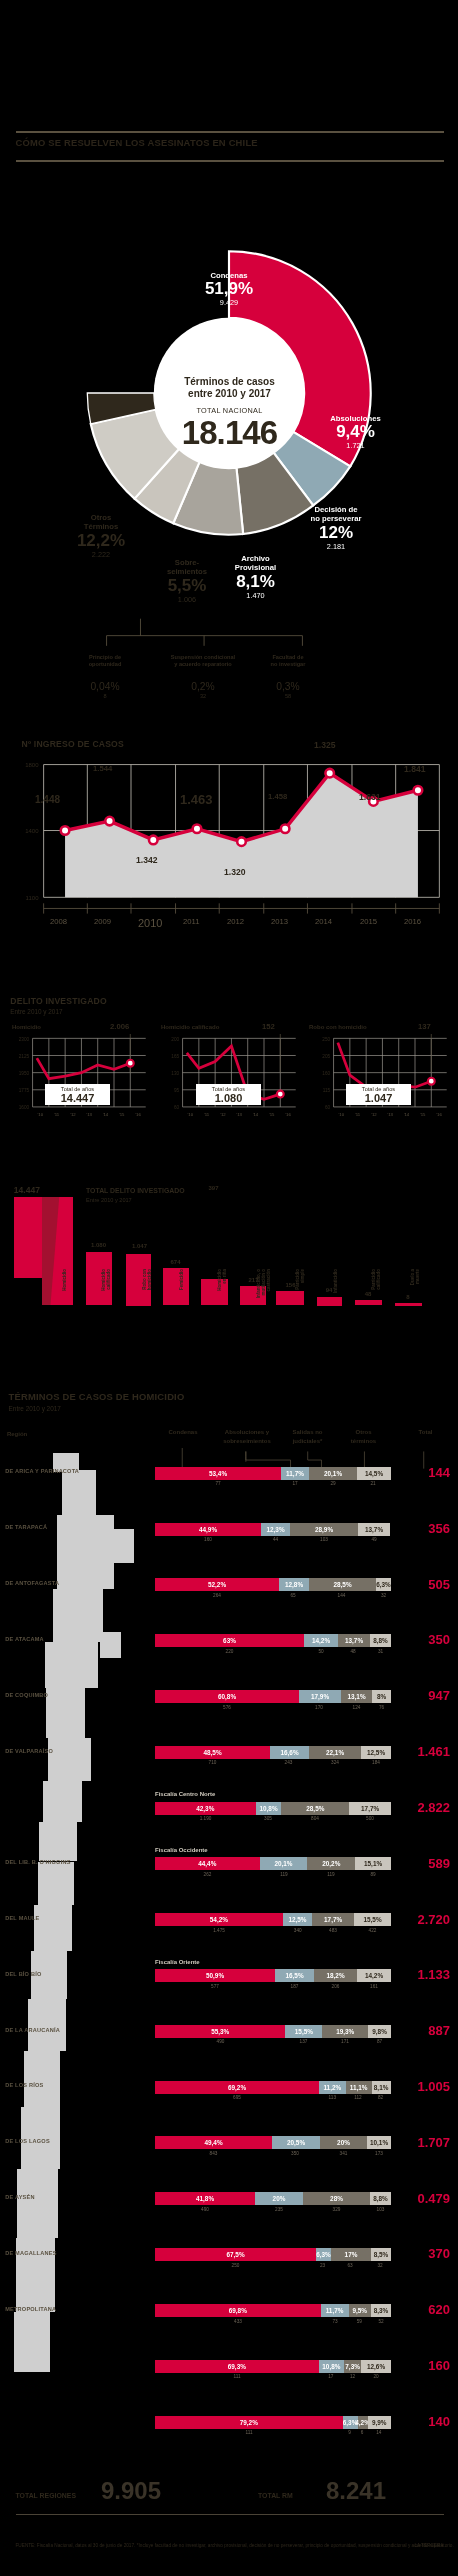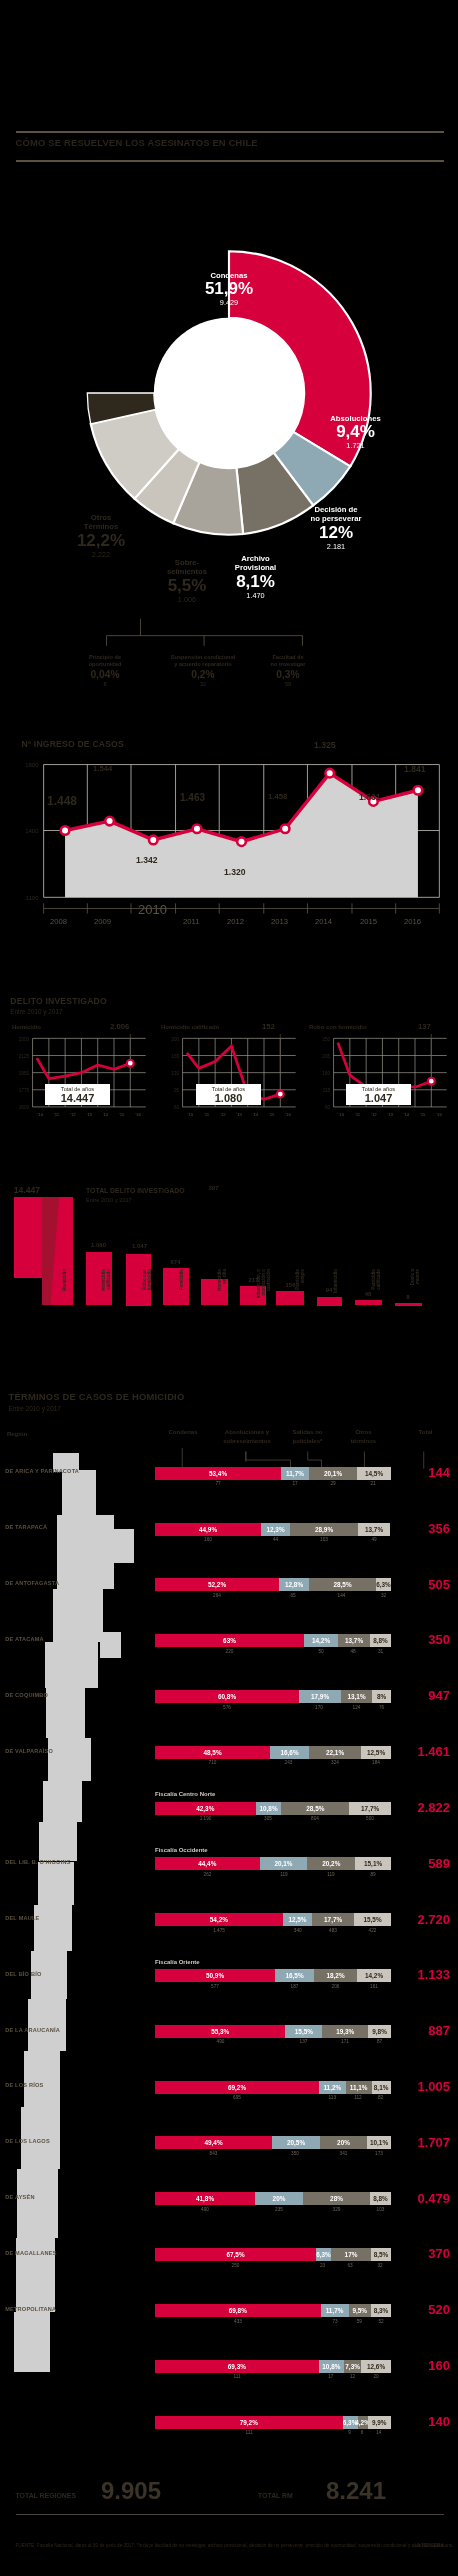--- a/index.html
+++ b/index.html
@@ -37,21 +37,21 @@
 
   .dlabel { position:absolute; text-align:center; }
   .dl-name { font-size:7.7px; font-weight:bold; line-height:9.4px; }
   .dl-pct  { font-size:17px; font-weight:bold; line-height:18px; }
   .dl-val  { font-size:7.3px; line-height:9.4px; }
 
   
   .bracket { position:absolute; left:0; top:617px; width:459px; height:86px; }
   .bnode { position:absolute; text-align:center; width:120px; color:#2f281c; }
   .bn-t { font-size:5.6px; font-weight:bold; line-height:7.3px; }
-  .bn-p { font-size:10.3px; font-weight:bold; line-height:12px; }
+  .bn-p { font-size:10.3px; font-weight:normal; line-height:12px;margin-top:12px; }
   .bn-v { font-size:5.6px; line-height:6.9px; }
 
   
   .sec-title { font-size:8.6px; font-weight:bold; color:#2f281c; letter-spacing:0.2px; }
   .sec-sub   { font-size:6.4px; color:#2f281c; }
   .line-sec { position:absolute; left:0; top:730px; width:459px; height:232px; }
 
   
   .delito { position:absolute; left:0; top:996px; width:459px; height:172px; }
   .mini-title { font-size:6px; font-weight:bold; color:#2f281c; }
@@ -123,20 +123,26 @@
 
         <path d="M -64.9 151.7 A 165 165 0 0 1 -110.0 123.0 L -58.3 65.2 A 87.5 87.5 0 0 0 -34.4 80.4 Z" fill="#c9c5bd" stroke="#fff" stroke-width="2.5"></path>
 
         <path d="M -110.0 123.0 A 165 165 0 0 1 -161.0 36.0 L -85.4 19.1 A 87.5 87.5 0 0 0 -58.3 65.2 Z" fill="#cfccc5" stroke="#fff" stroke-width="2.5"></path>
 
         <path d="M -161.0 36.0 A 165 165 0 0 1 -165 0 L -87.5 0 A 87.5 87.5 0 0 0 -85.4 19.1 Z" fill="#2f281c" stroke="#fff" stroke-width="1.5"></path>
         <circle r="87.5" fill="#ffffff"></circle>
       </g>
     </svg>
 
+    <div class="donut-center">
+      <div class="dc-sub">Términos de casos</div>
+      <div class="dc-sub">entre 2010 y 2017</div>
+      <div class="dc-tn">TOTAL NACIONAL</div>
+      <div class="dc-big">18.146</div>
+    </div>
 
     <div class="dlabel" style="left:169px; top:24px; width:120px; color:#fff;">
       <div class="dl-name">Condenas</div>
       <div class="dl-pct">51,9%</div>
       <div class="dl-val">9.429</div>
     </div>
 
     <div class="dlabel" style="left:311px; top:167px; width:89px; color:#fff;">
       <div class="dl-name">Absoluciones</div>
       <div class="dl-pct">9,4%</div>
@@ -243,33 +249,33 @@
           <line x1="204" y1="172" x2="204" y2="184"></line>
         <line x1="255" y1="172" x2="255" y2="184"></line>
           <line x1="307" y1="172" x2="307" y2="184"></line>
         <line x1="358" y1="172" x2="358" y2="184"></line>
           <line x1="410" y1="172" x2="410" y2="184"></line>
         <line x1="461" y1="172" x2="461" y2="184"></line>
           <line x1="512" y1="172" x2="512" y2="184"></line>
       </g>
     </svg>
 
-    <div style="position:absolute; left:47px; top:64px;  font-size:12px; font-weight:bold; color:#2f281c;">1.448</div>
+    <div style="position:absolute; left:35px; top:64px;  font-size:10px; font-weight:bold; color:#2f281c;">1.448</div>
     <div style="position:absolute; left:93px; top:34px; font-size:7.7px; font-weight:bold; color:#2f281c;">1.544</div>
     <div style="position:absolute; left:136px; top:125px;font-size:8.6px;font-weight:bold; color:#2f281c;">1.342</div>
-    <div style="position:absolute; left:180px; top:62px; font-size:10px; font-weight:bold; color:#2f281c;">1.463</div>
+    <div style="position:absolute; left:180px; top:62px; font-size:13px; font-weight:bold; color:#2f281c;">1.463</div>
     <div style="position:absolute; left:224px; top:137px;font-size:8.6px;font-weight:bold; color:#2f281c;">1.320</div>
     <div style="position:absolute; left:268px; top:62px; font-size:7.7px; font-weight:bold; color:#2f281c;">1.458</div>
     <div style="position:absolute; left:314px; top:10.3px; font-size:8.6px;font-weight:bold; color:#2f281c;">1.325</div>
     <div style="position:absolute; left:359px; top:62px; font-size:8.6px;font-weight:bold; color:#2f281c;">1.631</div>
     <div style="position:absolute; left:404px; top:34px; font-size:8.6px;font-weight:bold; color:#2f281c;">1.841</div>
 
     <div style="position:absolute; left:50px;  top:187px; font-size:7.7px; color:#5a5140;">2008</div>
     <div style="position:absolute; left:94px; top:187px; font-size:7.7px; color:#5a5140;">2009</div>
-    <div style="position:absolute; left:138px; top:172px; font-size:13px; color:#5a5140;">2010</div>
+    <div style="position:absolute; left:138px; top:187px; font-size:11px; color:#5a5140;">2010</div>
     <div style="position:absolute; left:183px; top:187px; font-size:7.7px; color:#5a5140;">2011</div>
     <div style="position:absolute; left:227px; top:187px; font-size:7.7px; color:#5a5140;">2012</div>
     <div style="position:absolute; left:271px; top:187px; font-size:7.7px; color:#5a5140;">2013</div>
     <div style="position:absolute; left:315px; top:187px; font-size:7.7px; color:#5a5140;">2014</div>
     <div style="position:absolute; left:360px; top:187px; font-size:7.7px; color:#5a5140;">2015</div>
     <div style="position:absolute; left:404px; top:187px; font-size:7.7px; color:#5a5140;">2016</div>
   </div>
 
   <div class="delito">
     <div class="sec-title" style="position:absolute; left:10.3px; top:0;">DELITO INVESTIGADO</div>
@@ -686,21 +692,21 @@
         <div class="stackbar" style="left: 155px; top: 930px; width: 236px;">
           <div class="seg seg-a" style="width: 166px;">69,8%</div>
           <div class="seg seg-b" style="width: 28px;">11,7%</div>
           <div class="seg seg-c" style="width: 22.6px;">9,5%</div>
           <div class="seg seg-d" style="width: 20px;">8,3%</div>
         </div>
         <div class="reg-sub" style="left: 155px; top: 945px; width: 166px; text-align: center;">433</div>
         <div class="reg-sub" style="left: 321px; top: 945px; width: 28px; text-align: center;">73</div>
         <div class="reg-sub" style="left: 348px; top: 945px; width: 22.6px; text-align: center;">59</div>
         <div class="reg-sub" style="left: 371px; top: 945px; width: 20px; text-align: center;">52</div>
-        <div class="reg-tot" style="left: 397px; top: 928px; width: 53px;">520</div>
+        <div class="reg-tot" style="left: 397px; top: 928px; width: 53px;">620</div>
         <div class="stackbar" style="left: 155px; top: 986px; width: 236px;">
           <div class="seg seg-a" style="width: 164px;">69,3%</div>
           <div class="seg seg-b" style="width: 25.5px;">10,8%</div>
           <div class="seg seg-c" style="width: 17px;">7,3%</div>
           <div class="seg seg-d" style="width: 30px;">12,6%</div>
         </div>
         <div class="reg-sub" style="left: 155px; top: 1000px; width: 164px; text-align: center;">111</div>
         <div class="reg-sub" style="left: 318px; top: 1000px; width: 25.5px; text-align: center;">17</div>
         <div class="reg-sub" style="left: 344px; top: 1000px; width: 17px; text-align: center;">12</div>
         <div class="reg-sub" style="left: 361px; top: 1000px; width: 30px; text-align: center;">20</div>

